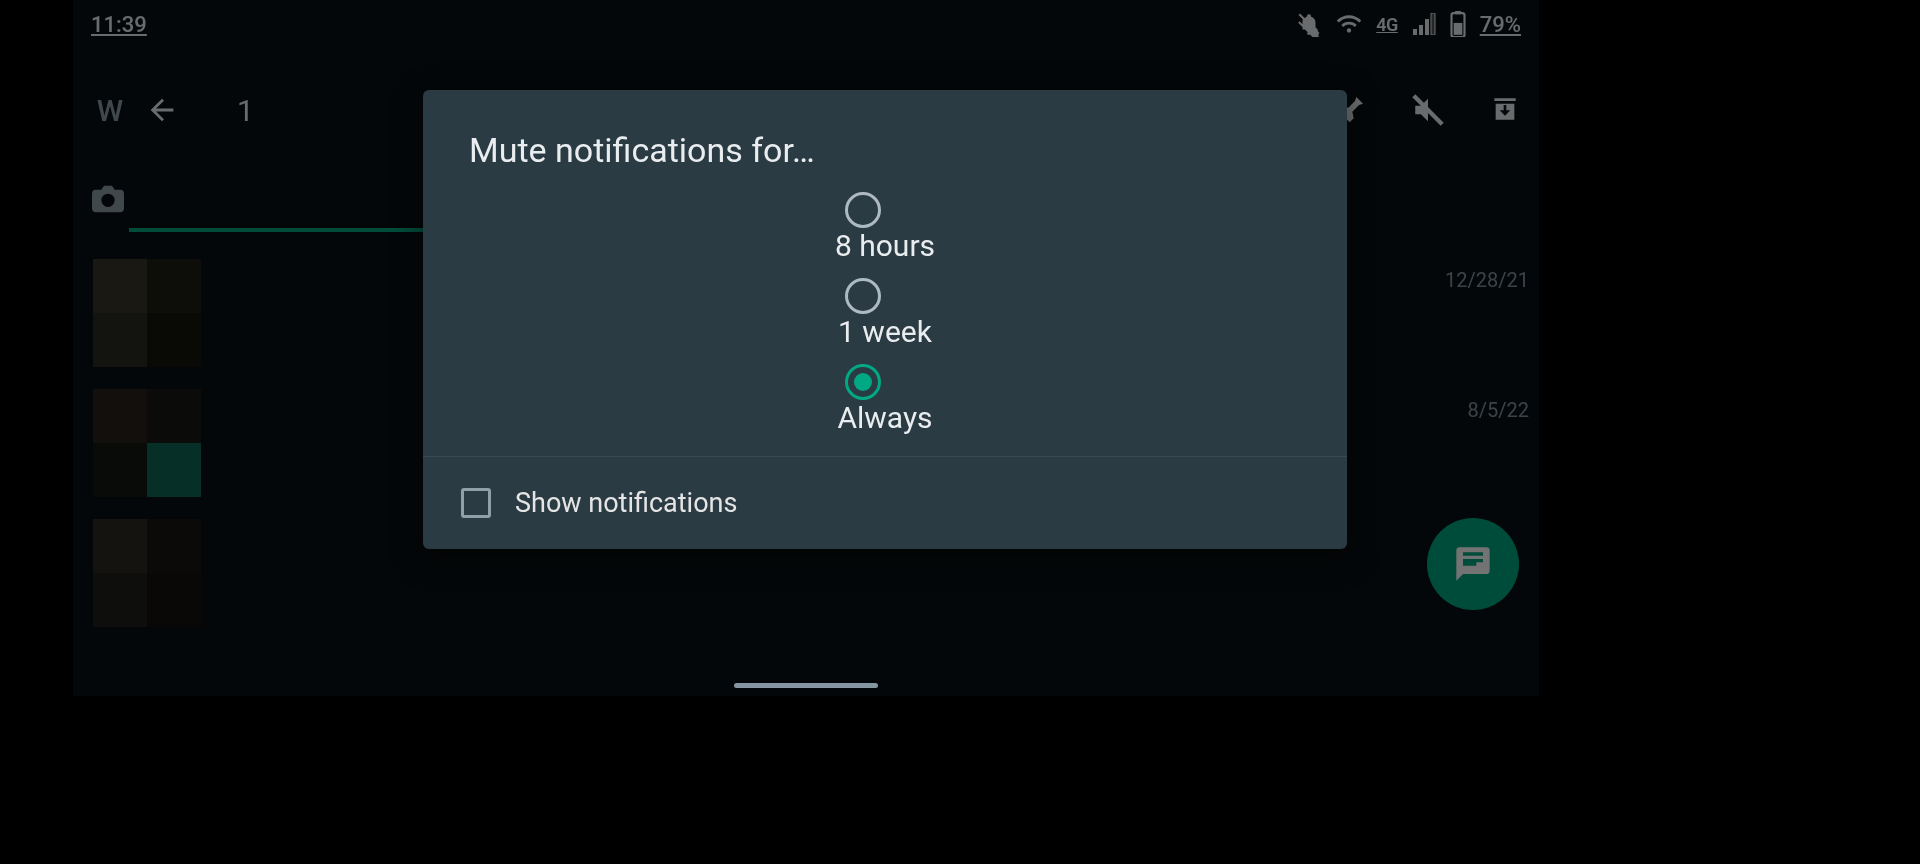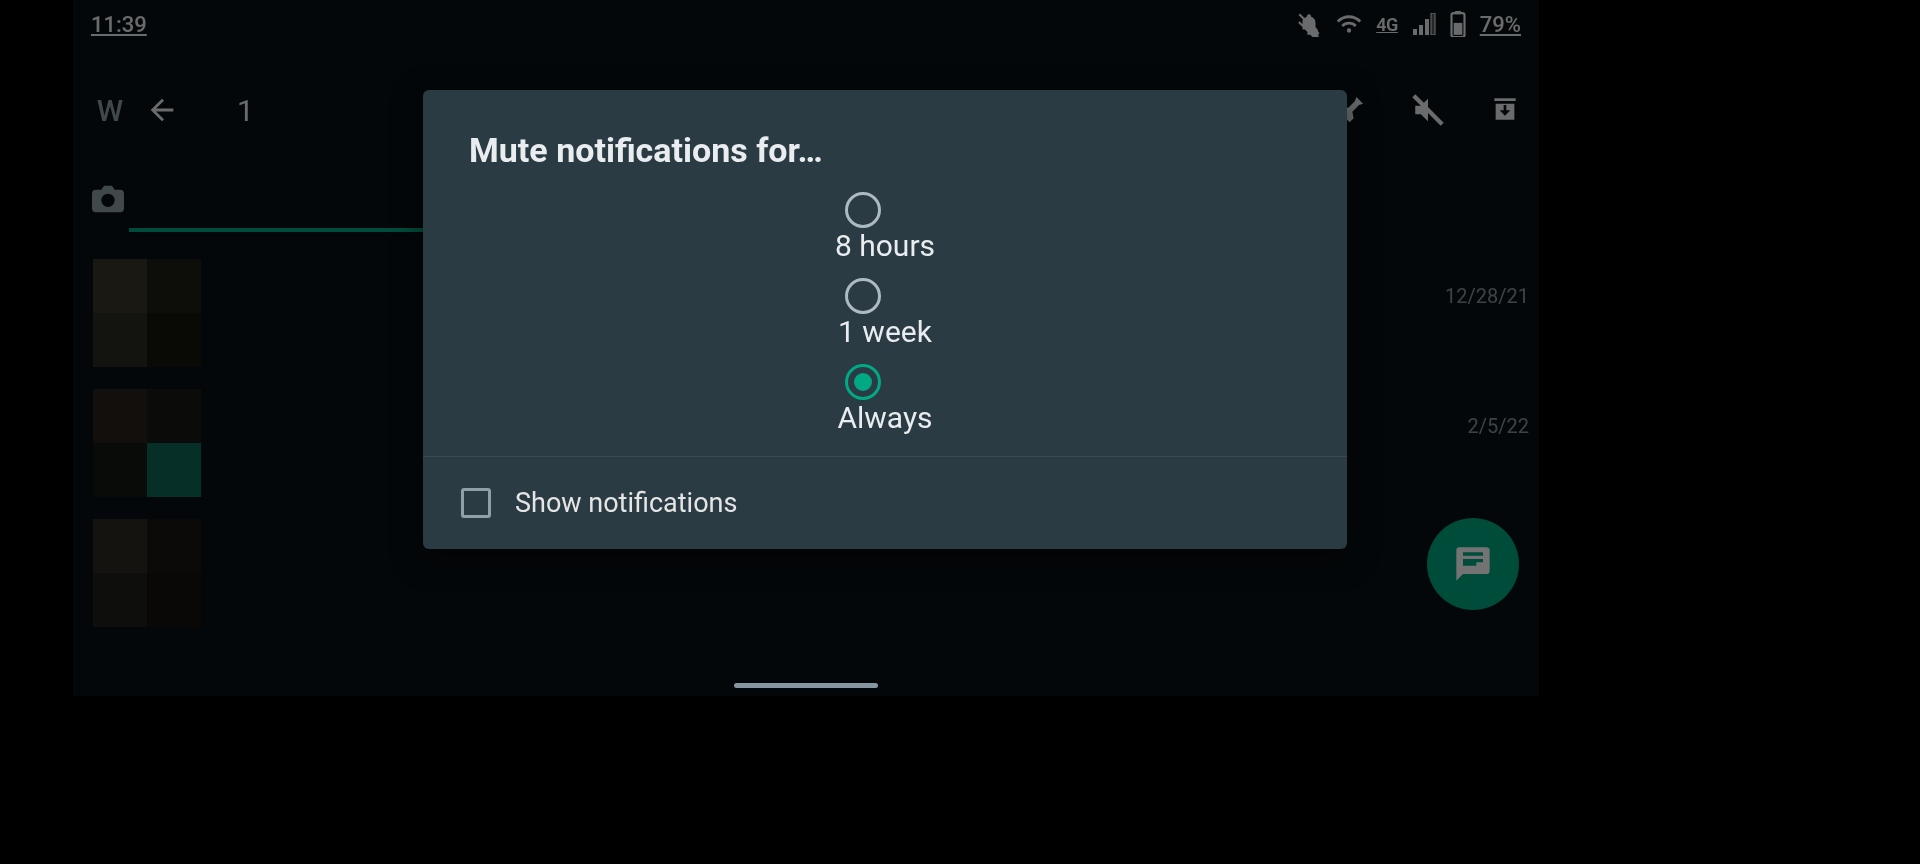--- a/index.html
+++ b/index.html
@@ -85,21 +85,21 @@
     height:130px; display:flex; align-items:center;
     padding: 0 20px;
     position:relative;
   }
   .mosaic {
     width:108px; height:108px;
     display:grid; grid-template-columns:1fr 1fr; grid-template-rows:1fr 1fr;
   }
   .mosaic div { background:#2a2f33; }
   .chatrow .date {
-    position:absolute; right:10px; top:36px;
+    position:absolute; right:10px; top:20px;
     color:#8696a0; font-size:20px;
   }
 
   
   .fab {
     position:absolute; right:20px; bottom:86px;
     width:92px; height:92px; border-radius:50%;
     background:#00a884;
     display:flex; align-items:center; justify-content:center;
   }
@@ -123,21 +123,21 @@
     position:absolute;
     left:350px; top:90px;
     width:924px;
     background:#2b3b44;
     border-radius:6px;
     color:#e9edef;
     padding: 40px 0 20px 0;
     box-shadow: 0 8px 30px rgba(0,0,0,0.5);
   }
   .dialog h1 {
-    font-size:34px; font-weight:700;
+    font-size:34px; font-weight:400;
     padding: 0 46px 22px 46px;
   }
   .radio-row {
     display:flex; align-items:center;
     height:86px;
     padding: 0 46px;
     font-size:30px;
     flex-direction:column;
   }
   .radio {
@@ -244,21 +244,21 @@
       </div>
       <span class="date">12/28/21</span>
     </div>
     <div class="chatrow">
       <div class="mosaic">
         <div style="background:#2c231b"></div>
           <div style="background:#1a1a14"></div>
         <div style="background:#151a15"></div>
           <div style="background:#0f6b58"></div>
       </div>
-      <span class="date">2/5/22</span>
+      <span class="date">8/5/22</span>
     </div>
     <div class="chatrow">
       <div class="mosaic">
         <div style="background:#2d2a25"></div>
           <div style="background:#1a1813"></div>
         <div style="background:#20201c"></div>
           <div style="background:#14130f"></div>
       </div>
       <span class="date"></span>
     </div>

